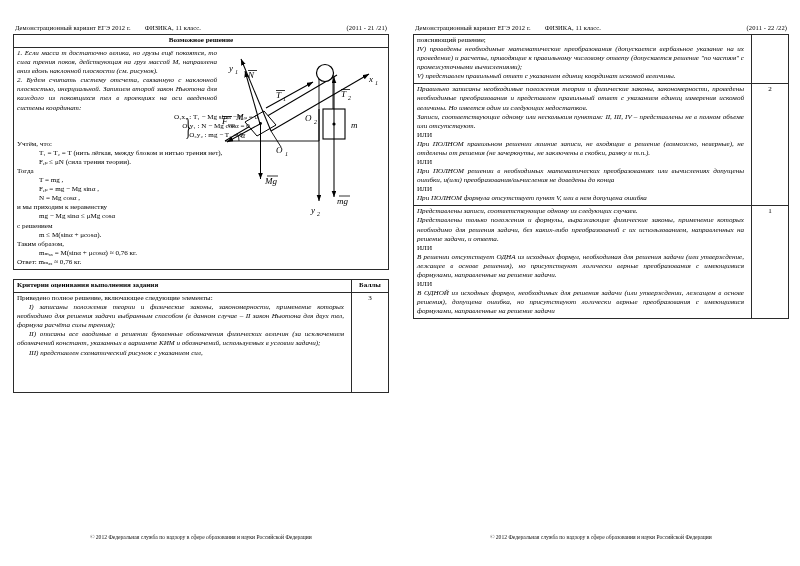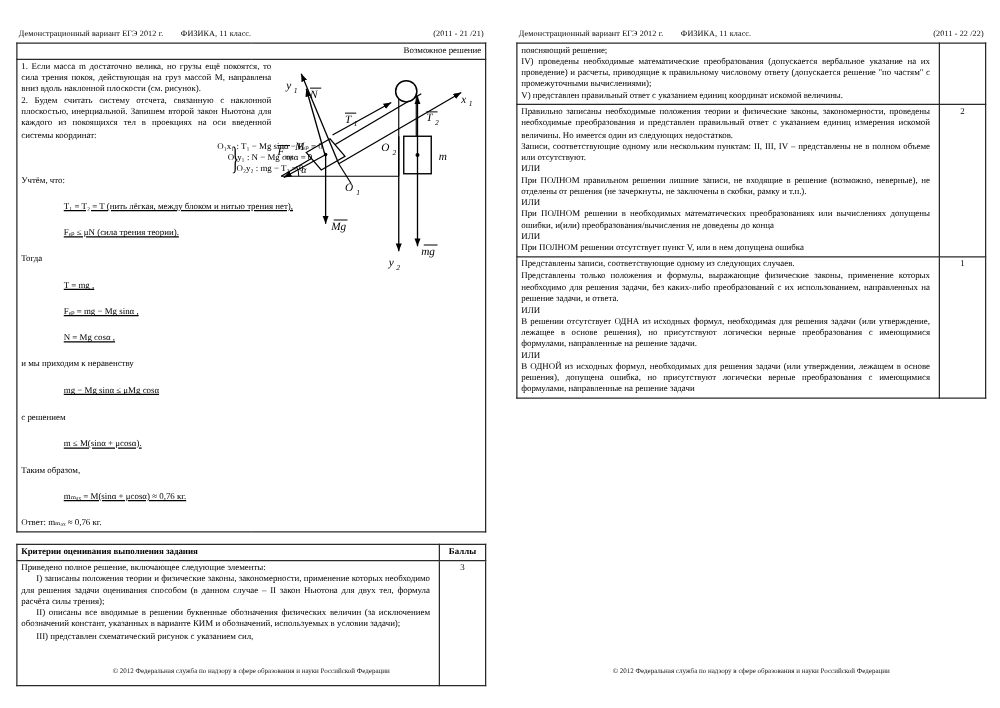--- a/index.html
+++ b/index.html
@@ -42,34 +42,34 @@
     table-layout: fixed;
   }
   table.doc td, table.doc th {
     border: 1px solid #2b2b2b;
     vertical-align: top;
     padding: 1px 3px 2px 3px;
     font-size: 7.1px;
     line-height: 1.28;
   }
   .ctr-head {
-    text-align: right;
-    font-weight: normal;
+    text-align: center;
+    font-weight: bold;
     font-size: 7.4px;
     padding: 1px 2px 2px 2px;
   }
   .score-col { width: 30px; text-align: center; font-size: 7.4px; }
   .crit-head { font-weight: bold; font-size: 7.3px; }
 
   .solution-cell { padding: 2px 4px 3px 4px; position: relative; }
   .sol-flow { position: relative; }
   p.t { margin: 0 4px 0 0; text-align: justify; text-indent: 0; }
-  p.just { text-align: justify; }
+  p.just { text-align: justify; font-style: italic; }
   .eq { margin: 0; padding-left: 30px; white-space: nowrap; text-align: center; }
-  .eq2 { margin: 12px; padding-left: 22px; white-space: nowrap; text-decoration: underline; }
+  .eq2 { margin: 0; padding-left: 22px; white-space: nowrap; }
   .or { margin: 0; }
   .fig {
     position: absolute;
     right: 1px; top: 1px;
     width: 168px; height: 176px;
   }
   .footer {
     position: absolute;
     left: 0; right: 0;
     bottom: 30px;
@@ -230,21 +230,21 @@
 
       <table class="doc">
         <tbody>
             <tr>
           <td class="crit-head">Критерии оценивания выполнения задания</td>
           <td class="crit-head score-col">Баллы</td>
         </tr>
         <tr>
           <td style="height:96px;">
             <p class="t">Приведено полное решение, включающее следующие элементы:</p>
-            <p class="t just" style="text-indent:12px">I) записаны положения теории и физические законы, закономерности, применение которых необходимо для решения задачи оценивания способом (в данном случае – II закон Ньютона для двух тел, формула расчёта силы трения);</p>
+            <p class="t just" style="text-indent:12px">I) записаны положения теории и физические законы, закономерности, применение которых необходимо для решения задачи выбранным способом (в данном случае – II закон Ньютона для двух тел, формула расчёта силы трения);</p>
             <p class="t just" style="text-indent:12px">II) описаны все вводимые в решении буквенные обозначения физических величин (за исключением обозначений констант, указанных в варианте КИМ и обозначений, используемых в условии задачи);</p>
             <p class="t just" style="text-indent:12px">III) представлен схематический рисунок с указанием сил,</p>
           </td>
           <td class="score-col">3</td>
         </tr>
       </tbody>
         </table>
 
       <div class="footer" style="top:510px;position:absolute;left:0;right:0;">© 2012 Федеральная служба по надзору в сфере образования и науки Российской Федерации</div>
     </div>
@@ -272,21 +272,21 @@
 
         <tr>
           <td>
             <p class="t just">Правильно записаны необходимые положения теории и физические законы, закономерности, проведены необходимые преобразования и представлен правильный ответ с указанием единиц измерения искомой величины. Но имеется один из следующих недостатков.</p>
             <p class="t just">Записи, соответствующие одному или нескольким пунктам: II, III, IV – представлены не в полном объеме или отсутствуют.</p>
             <p class="or">ИЛИ</p>
             <p class="t just">При ПОЛНОМ правильном решении лишние записи, не входящие в решение (возможно, неверные), не отделены от решения (не зачеркнуты, не заключены в скобки, рамку и т.п.).</p>
             <p class="or">ИЛИ</p>
             <p class="t just">При ПОЛНОМ решении в необходимых математических преобразованиях или вычислениях допущены ошибки, и(или) преобразования/вычисления не доведены до конца</p>
             <p class="or">ИЛИ</p>
-            <p class="t just">При ПОЛНОМ решении отсутствует пункт V, или в нем допущена ошибка</p>
+            <p class="t just">При ПОЛНОМ формула отсутствует пункт V, или в нем допущена ошибка</p>
           </td>
           <td class="score-col">2</td>
         </tr>
 
         <tr>
           <td>
             <p class="t just">Представлены записи, соответствующие одному из следующих случаев.</p>
             <p class="t just">Представлены только положения и формулы, выражающие физические законы, применение которых необходимо для решения задачи, без каких-либо преобразований с их использованием, направленных на решение задачи, и ответа.</p>
             <p class="or">ИЛИ</p>
             <p class="t just">В решении отсутствует ОДНА из исходных формул, необходимая для решения задачи (или утверждение, лежащее в основе решения), но присутствуют логически верные преобразования с имеющимися формулами, направленные на решение задачи.</p>

